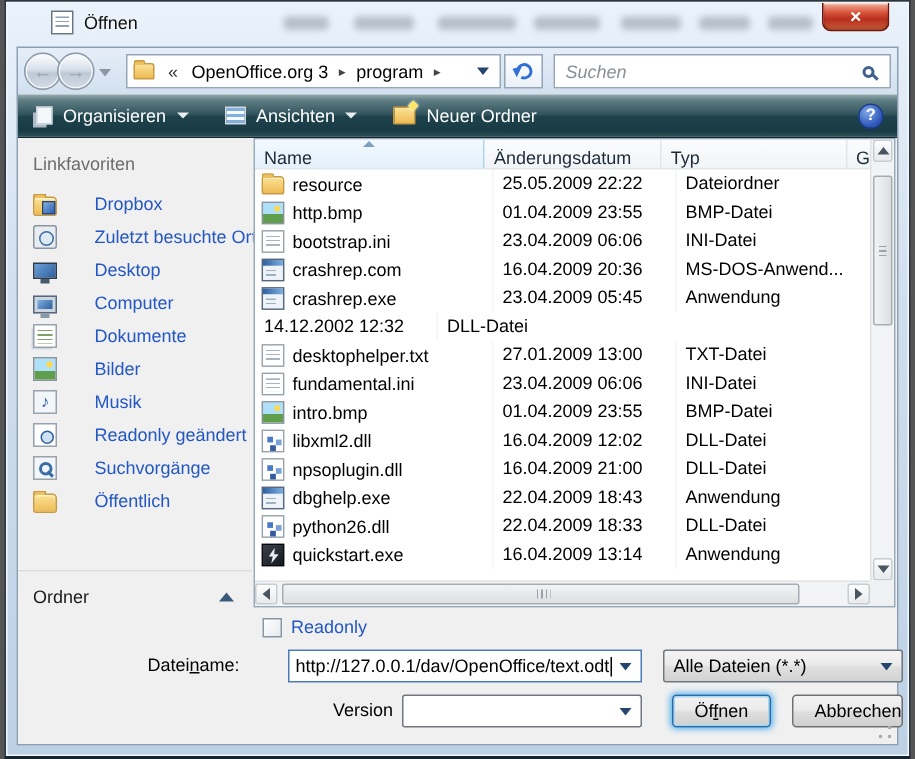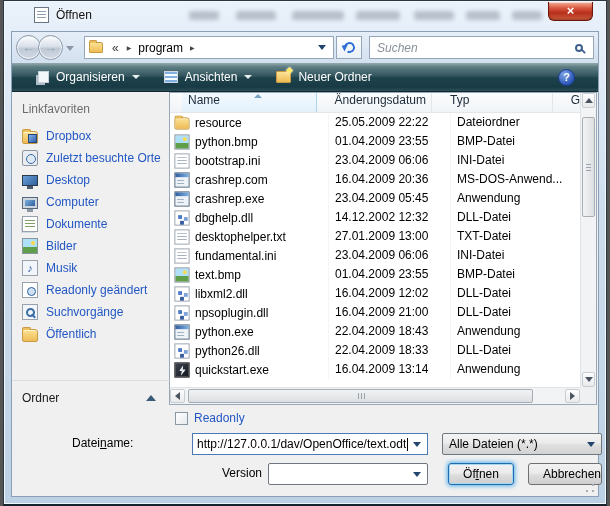--- a/index.html
+++ b/index.html
@@ -60,40 +60,40 @@
   .searchbox{margin-left:7px;flex:1;height:23px;background:#fff;border:1px solid #96a5b8;
     display:flex;align-items:center;padding:0 7px;}
   .search-placeholder{color:#8a9099;font-style:italic;flex:1;}
   .search-icon{width:8px;height:8px;border:2px solid #41618e;border-radius:50%;position:relative;
     margin-right:3px;flex:none;}
   .search-icon::after{content:"";position:absolute;width:6px;height:2px;background:#41618e;
     right:-5px;bottom:-2px;transform:rotate(45deg);}
   
   .toolbar{position:absolute;top:31px;left:0;right:0;height:29px;color:#fff;
     background:linear-gradient(180deg,#94aaad 0%,#5e7e84 14%,#30525b 48%,#1f434d 52%,#173a44 86%,#2b4e57 100%);
-    border-bottom:1px solid #0f2830;display:flex;align-items:center;padding:0 23px;}
+    border-bottom:1px solid #0f2830;display:flex;align-items:center;padding:0 9px;}
   .tool{display:flex;align-items:center;gap:7px;margin-right:24px;cursor:default;}
   .tool-dd{width:0;height:0;border-left:4px solid transparent;border-right:4px solid transparent;
     border-top:4px solid #e8eef0;}
   .tb-organize-icon{width:11px;height:12px;background:#f4f7fa;border:1px solid #c8d2da;
     box-shadow:-3px 3px 0 -1px #aebbc6;margin-left:3px;}
   .tb-views-icon{width:14px;height:12px;border:1px solid #cfd8e0;
     background:repeating-linear-gradient(0deg,#7fb0e0 0 2px,#f8fbfe 2px 4px);}
   .tb-folder-icon{width:15px;height:12px;background:linear-gradient(180deg,#fbe294,#eebb55);
     border:1px solid #c89a42;border-radius:1px 2px 1px 1px;position:relative;}
   .tb-folder-icon::after{content:"";position:absolute;right:-2px;top:-4px;width:5px;height:5px;
     background:#ffe76a;transform:rotate(45deg);box-shadow:0 0 2px #fff;}
   .help-btn{margin-left:auto;width:17px;height:17px;border-radius:50%;
     background:radial-gradient(circle at 35% 30%,#7fa8e8,#2c55b8 70%);
     border:1px solid #1c3c8c;color:#fff;font-weight:bold;font-size:11px;line-height:15px;text-align:center;}
   
   .main{position:absolute;top:60px;left:0;right:0;bottom:91px;display:flex;}
   .sidebar{width:157px;position:relative;padding:10px 0 0 10px;flex:none;}
   .side-header{color:#6d6d6d;margin-bottom:9px;}
-  .side-item{display:flex;align-items:center;gap:8px;height:22px;color:#2257c4;cursor:default;white-space:nowrap;}
+  .side-item{display:flex;align-items:center;gap:25px;height:22px;color:#2257c4;cursor:default;white-space:nowrap;}
   .side-footer{position:absolute;bottom:0;left:0;right:1px;height:25px;border-top:1px solid #d9dee2;
     display:flex;align-items:center;justify-content:space-between;padding:10px 12px 0 10px;color:#1a1a1a;background:#f0f0f0;}
   .caret-up{width:0;height:0;border-left:5px solid transparent;border-right:5px solid transparent;
     border-bottom:6px solid #3a5a7a;}
   
   .ic{width:16px;height:16px;position:relative;display:inline-block;flex:none;
     text-align:center;line-height:15px;color:#2f5f9e;font-size:11px;}
   .ic-folder,.ic-public,.ic-dropbox{background:linear-gradient(180deg,#fbe294,#eebb55);
     border:1px solid #c89a42;border-radius:2px 3px 2px 2px;box-shadow:inset 0 1px 0 #fff3c8;height:13px;margin-top:2px;}
   .ic-folder::before,.ic-public::before,.ic-dropbox::before{content:"";position:absolute;top:-3px;left:-1px;
@@ -135,22 +135,22 @@
     border:1px solid #2f5f9e;background:#cfe2f4;}
   .ic-search{background:#f2f6fa;border:1px solid #98a2ac;}
   .ic-search::before{content:"";position:absolute;left:3px;top:3px;width:5px;height:5px;
     border:2px solid #3a6ea5;border-radius:50%;}
   .ic-search::after{content:"";position:absolute;width:5px;height:2px;background:#3a6ea5;
     right:1px;bottom:2px;transform:rotate(45deg);}
   
   .listpanel{flex:1;position:relative;background:#fff;border:1px solid #98a8b8;margin-right:1px;overflow:hidden;}
   .lheader{position:absolute;top:0;left:0;right:16px;height:20px;display:flex;
     background:linear-gradient(180deg,#fbfcfd,#f1f4f7);border-bottom:1px solid #e2e7eb;}
-  .hcell{border-right:1px solid #e1e6ea;display:flex;align-items:flex-start;padding-left:6px;
-    color:#1c2b3a;position:relative;margin-left:12px;}
+  .hcell{border-right:1px solid #e1e6ea;display:flex;align-items:flex-end;padding-left:6px;
+    color:#1c2b3a;position:relative;}
   .hc-name{width:159px;background:linear-gradient(180deg,#f3f9fe,#e3f1fb);border-right-color:#aed5ee;}
   .hc-date{width:122px;}
   .hc-type{width:128px;}
   .hc-size{flex:1;border-right:none;}
   .sort-up{position:absolute;top:1px;left:72px;width:0;height:0;border-left:4px solid transparent;
     border-right:4px solid transparent;border-bottom:4px solid #7aa0c4;}
   .rows{position:absolute;top:20px;left:0;right:16px;bottom:17px;overflow:hidden;}
   .frow{display:flex;height:19px;align-items:center;}
   .c-name{width:159px;display:flex;align-items:center;gap:5px;padding-left:4px;border-right:1px solid #f3f5f7;height:100%;}
   .c-name .ic{transform:scale(.95);}
@@ -176,21 +176,21 @@
     background:repeating-linear-gradient(180deg,#9aa2ac 0 1px,transparent 1px 3px);}
   .hthumb{position:absolute;top:1px;bottom:1px;left:18px;width:345px;
     background:linear-gradient(180deg,#f2f3f4,#dcdfe2);border:1px solid #a8adb3;border-radius:2px;}
   .hthumb::after{content:"";position:absolute;top:3px;bottom:3px;left:169px;width:9px;
     background:repeating-linear-gradient(90deg,#9aa2ac 0 1px,transparent 1px 3px);}
   
   .footerpanel{position:absolute;left:0;right:0;bottom:0;height:91px;}
   .readonly-row{position:absolute;top:6px;left:163px;display:flex;align-items:center;gap:6px;}
   .checkbox{width:13px;height:13px;background:linear-gradient(135deg,#ffffff,#e6eaee);border:1px solid #8a97a4;}
   .readonly-label{color:#2257c4;}
-  .fn-label{position:absolute;top:31px;left:60px;width:114px;text-align:left;}
+  .fn-label{position:absolute;top:31px;left:60px;width:114px;text-align:center;}
   .combo-edit{position:absolute;top:28px;left:180px;width:236px;height:22px;background:#fff;
     border:1px solid #4a7ab5;display:flex;align-items:center;}
   .combo-edit .txt{padding-left:4px;white-space:nowrap;overflow:hidden;}
   .caret{width:1px;height:13px;background:#000;margin-left:1px;flex:none;}
   .combo-edit .sp{flex:1;}
   .dd-zone{width:17px;height:100%;display:flex;align-items:center;justify-content:center;flex:none;}
   .combo{position:absolute;height:22px;border:1px solid #70777e;border-radius:2px;
     background:linear-gradient(180deg,#f4f4f4,#ebebeb 45%,#dfdfdf 55%,#d2d2d2);
     display:flex;align-items:center;padding-left:6px;}
   .combo .sp{flex:1;}
@@ -231,20 +231,21 @@
 
   <div class="content">
 
     <div class="addressbar">
       <span class="navbtn"><span>←</span></span>
       <span class="navbtn fwd"><span>→</span></span>
       <span class="nav-dd"></span>
       <div class="crumbbox">
         <span class="crumb-folder"></span>
         <span class="crumb-overflow">«</span>
+        <span class="crumb-seg">OpenOffice.org 3</span>
         <span class="crumb-sep">▶</span>
         <span class="crumb-seg">program</span>
         <span class="crumb-sep">▶</span>
         <span class="crumb-spacer"></span>
         <span class="dd-tri"></span>
       </div>
       <div class="refreshbtn">
         <span class="refresh-icon"></span>
       </div>
       <div class="searchbox">
@@ -343,21 +344,21 @@
     <span class="c-name">
       <span class="ic ic-folder"></span>
       <span>resource</span>
     </span>
     <span class="c-date">25.05.2009 22:22</span>
     <span class="c-type">Dateiordner</span>
   </div>
             <div class="frow">
     <span class="c-name">
       <span class="ic ic-image"></span>
-      <span>python.bmp</span>
+      <span>http.bmp</span>
     </span>
     <span class="c-date">01.04.2009 23:55</span>
     <span class="c-type">BMP-Datei</span>
   </div>
             <div class="frow">
     <span class="c-name">
       <span class="ic ic-text"></span>
       <span>bootstrap.ini</span>
     </span>
     <span class="c-date">23.04.2009 06:06</span>
@@ -373,24 +374,20 @@
   </div>
             <div class="frow">
     <span class="c-name">
       <span class="ic ic-app"></span>
       <span>crashrep.exe</span>
     </span>
     <span class="c-date">23.04.2009 05:45</span>
     <span class="c-type">Anwendung</span>
   </div>
             <div class="frow">
-    <span class="c-name">
-      <span class="ic ic-dll"></span>
-      <span>dbghelp.dll</span>
-    </span>
     <span class="c-date">14.12.2002 12:32</span>
     <span class="c-type">DLL-Datei</span>
   </div>
             <div class="frow">
     <span class="c-name">
       <span class="ic ic-text"></span>
       <span>desktophelper.txt</span>
     </span>
     <span class="c-date">27.01.2009 13:00</span>
     <span class="c-type">TXT-Datei</span>
@@ -399,21 +396,21 @@
     <span class="c-name">
       <span class="ic ic-text"></span>
       <span>fundamental.ini</span>
     </span>
     <span class="c-date">23.04.2009 06:06</span>
     <span class="c-type">INI-Datei</span>
   </div>
             <div class="frow">
     <span class="c-name">
       <span class="ic ic-image"></span>
-      <span>text.bmp</span>
+      <span>intro.bmp</span>
     </span>
     <span class="c-date">01.04.2009 23:55</span>
     <span class="c-type">BMP-Datei</span>
   </div>
             <div class="frow">
     <span class="c-name">
       <span class="ic ic-dll"></span>
       <span>libxml2.dll</span>
     </span>
     <span class="c-date">16.04.2009 12:02</span>
@@ -423,21 +420,21 @@
     <span class="c-name">
       <span class="ic ic-dll"></span>
       <span>npsoplugin.dll</span>
     </span>
     <span class="c-date">16.04.2009 21:00</span>
     <span class="c-type">DLL-Datei</span>
   </div>
             <div class="frow">
     <span class="c-name">
       <span class="ic ic-app"></span>
-      <span>python.exe</span>
+      <span>dbghelp.exe</span>
     </span>
     <span class="c-date">22.04.2009 18:43</span>
     <span class="c-type">Anwendung</span>
   </div>
             <div class="frow">
     <span class="c-name">
       <span class="ic ic-dll"></span>
       <span>python26.dll</span>
     </span>
     <span class="c-date">22.04.2009 18:33</span>

